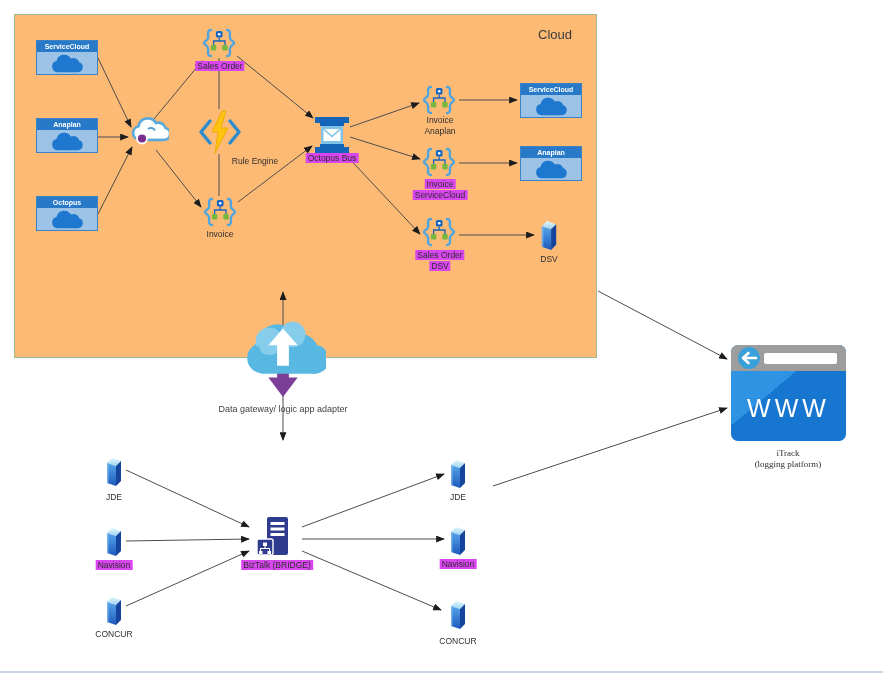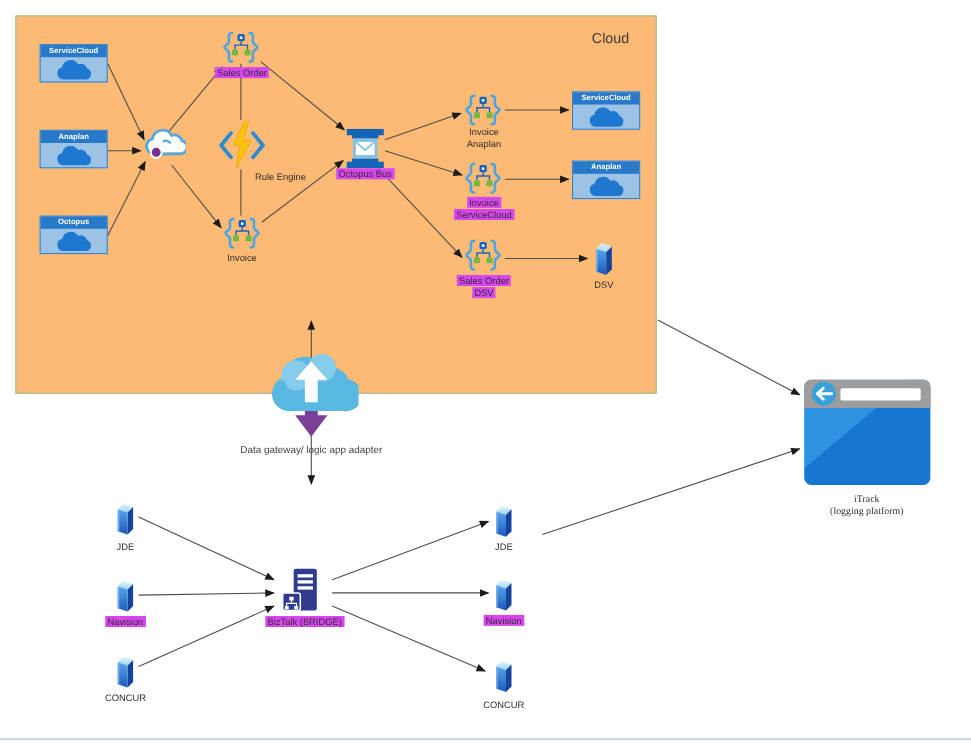--- a/index.html
+++ b/index.html
@@ -321,20 +321,21 @@
       </svg>
   </div>
   <div class="lbl" style="left:458px;top:636px;">
     <span>CONCUR</span>
   </div>
 
   <div class="node" style="left:731px;top:345px;width:115px;height:96px;">
     <svg width="115" height="96">
         <use href="#s-browser"></use>
       </svg>
+    <div class="itrack-www">WWW</div>
   </div>
   <div class="lbl" style="left:788px;top:448px;font-size:9px;font-family:Liberation Serif, serif;">
     <div><span>iTrack</span></div>
     <div><span>(logging platform)</span></div>
   </div>
 
   <div id="bottom-divider"></div>
 </div>
 
 </body></html>

